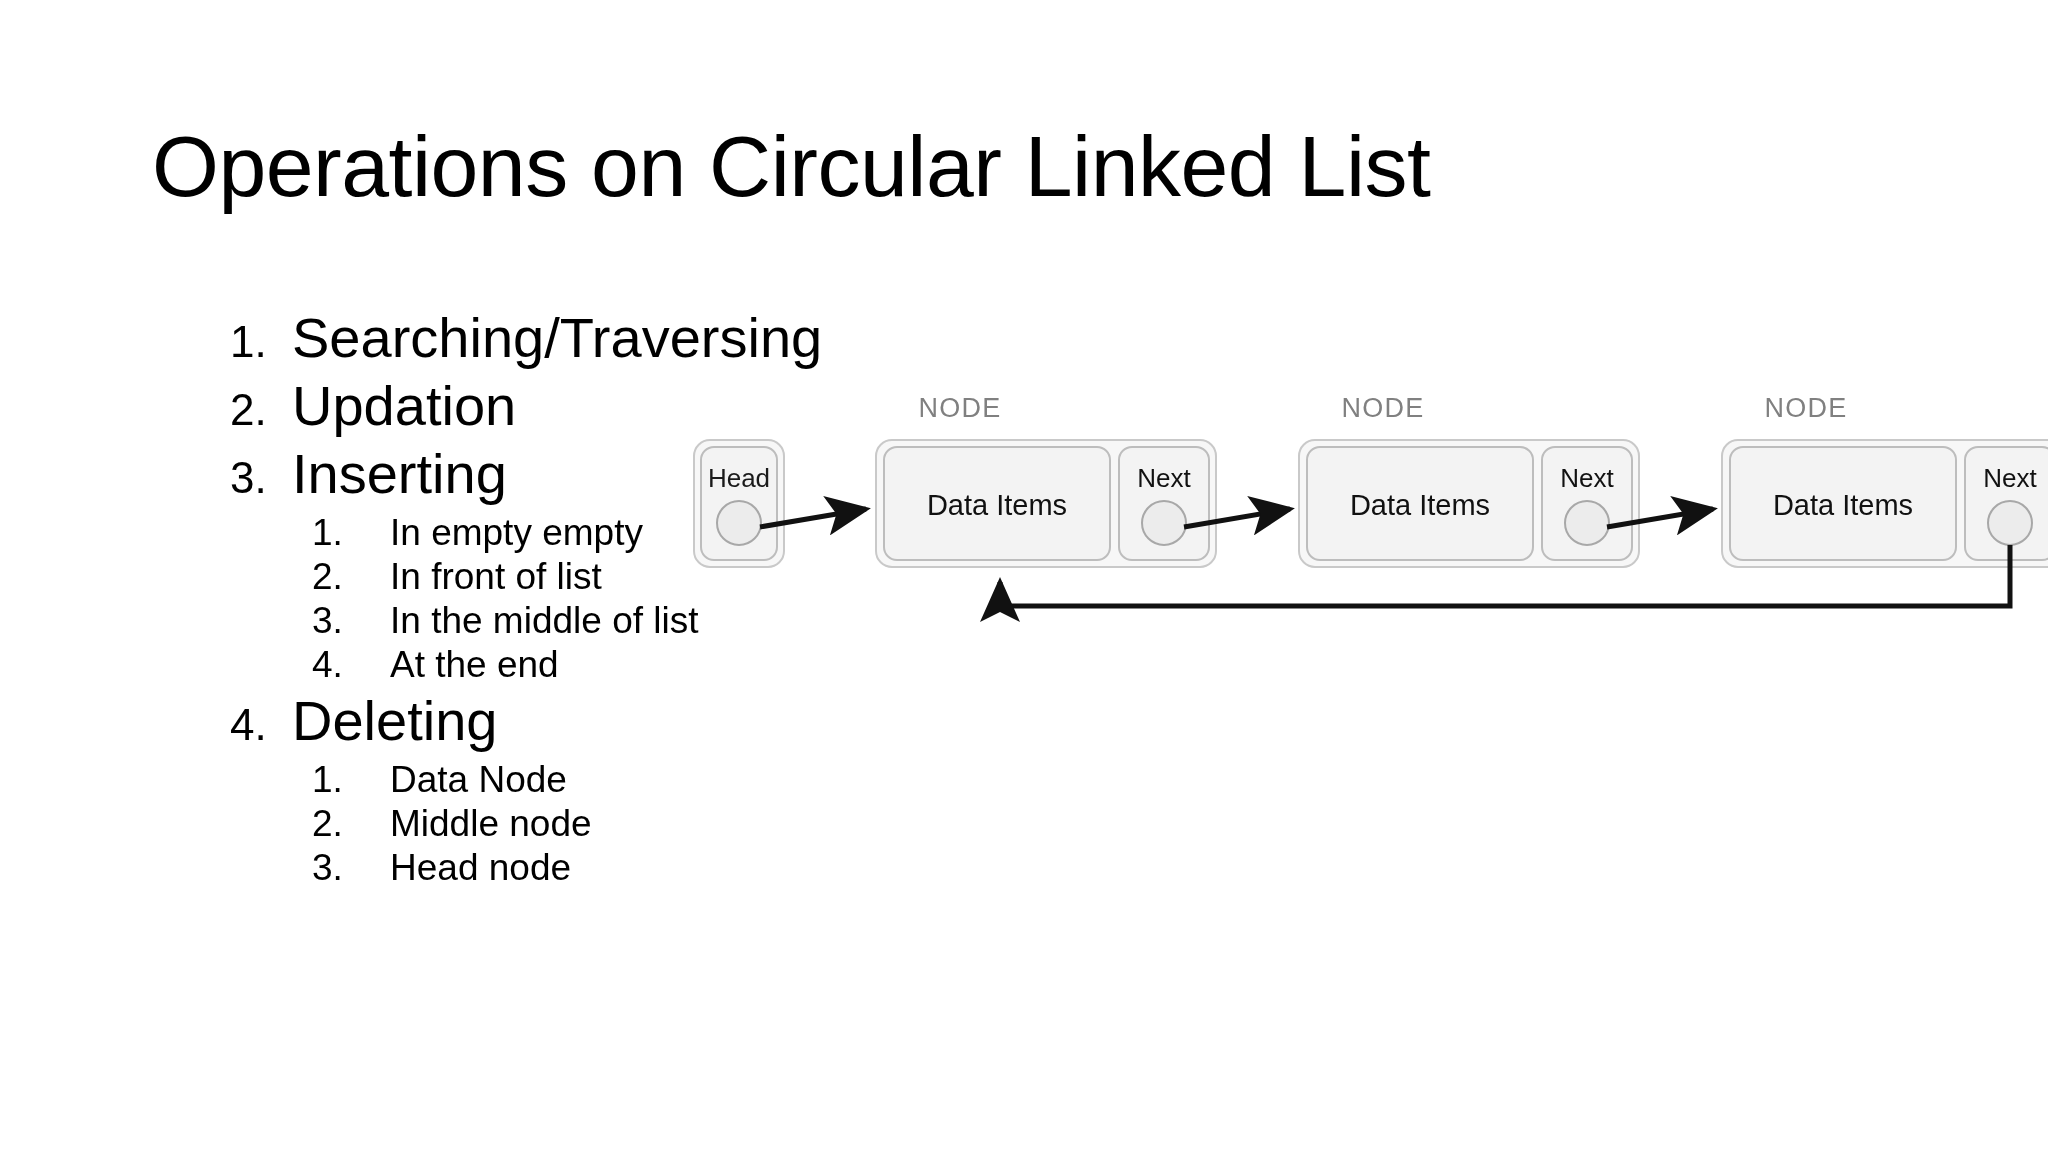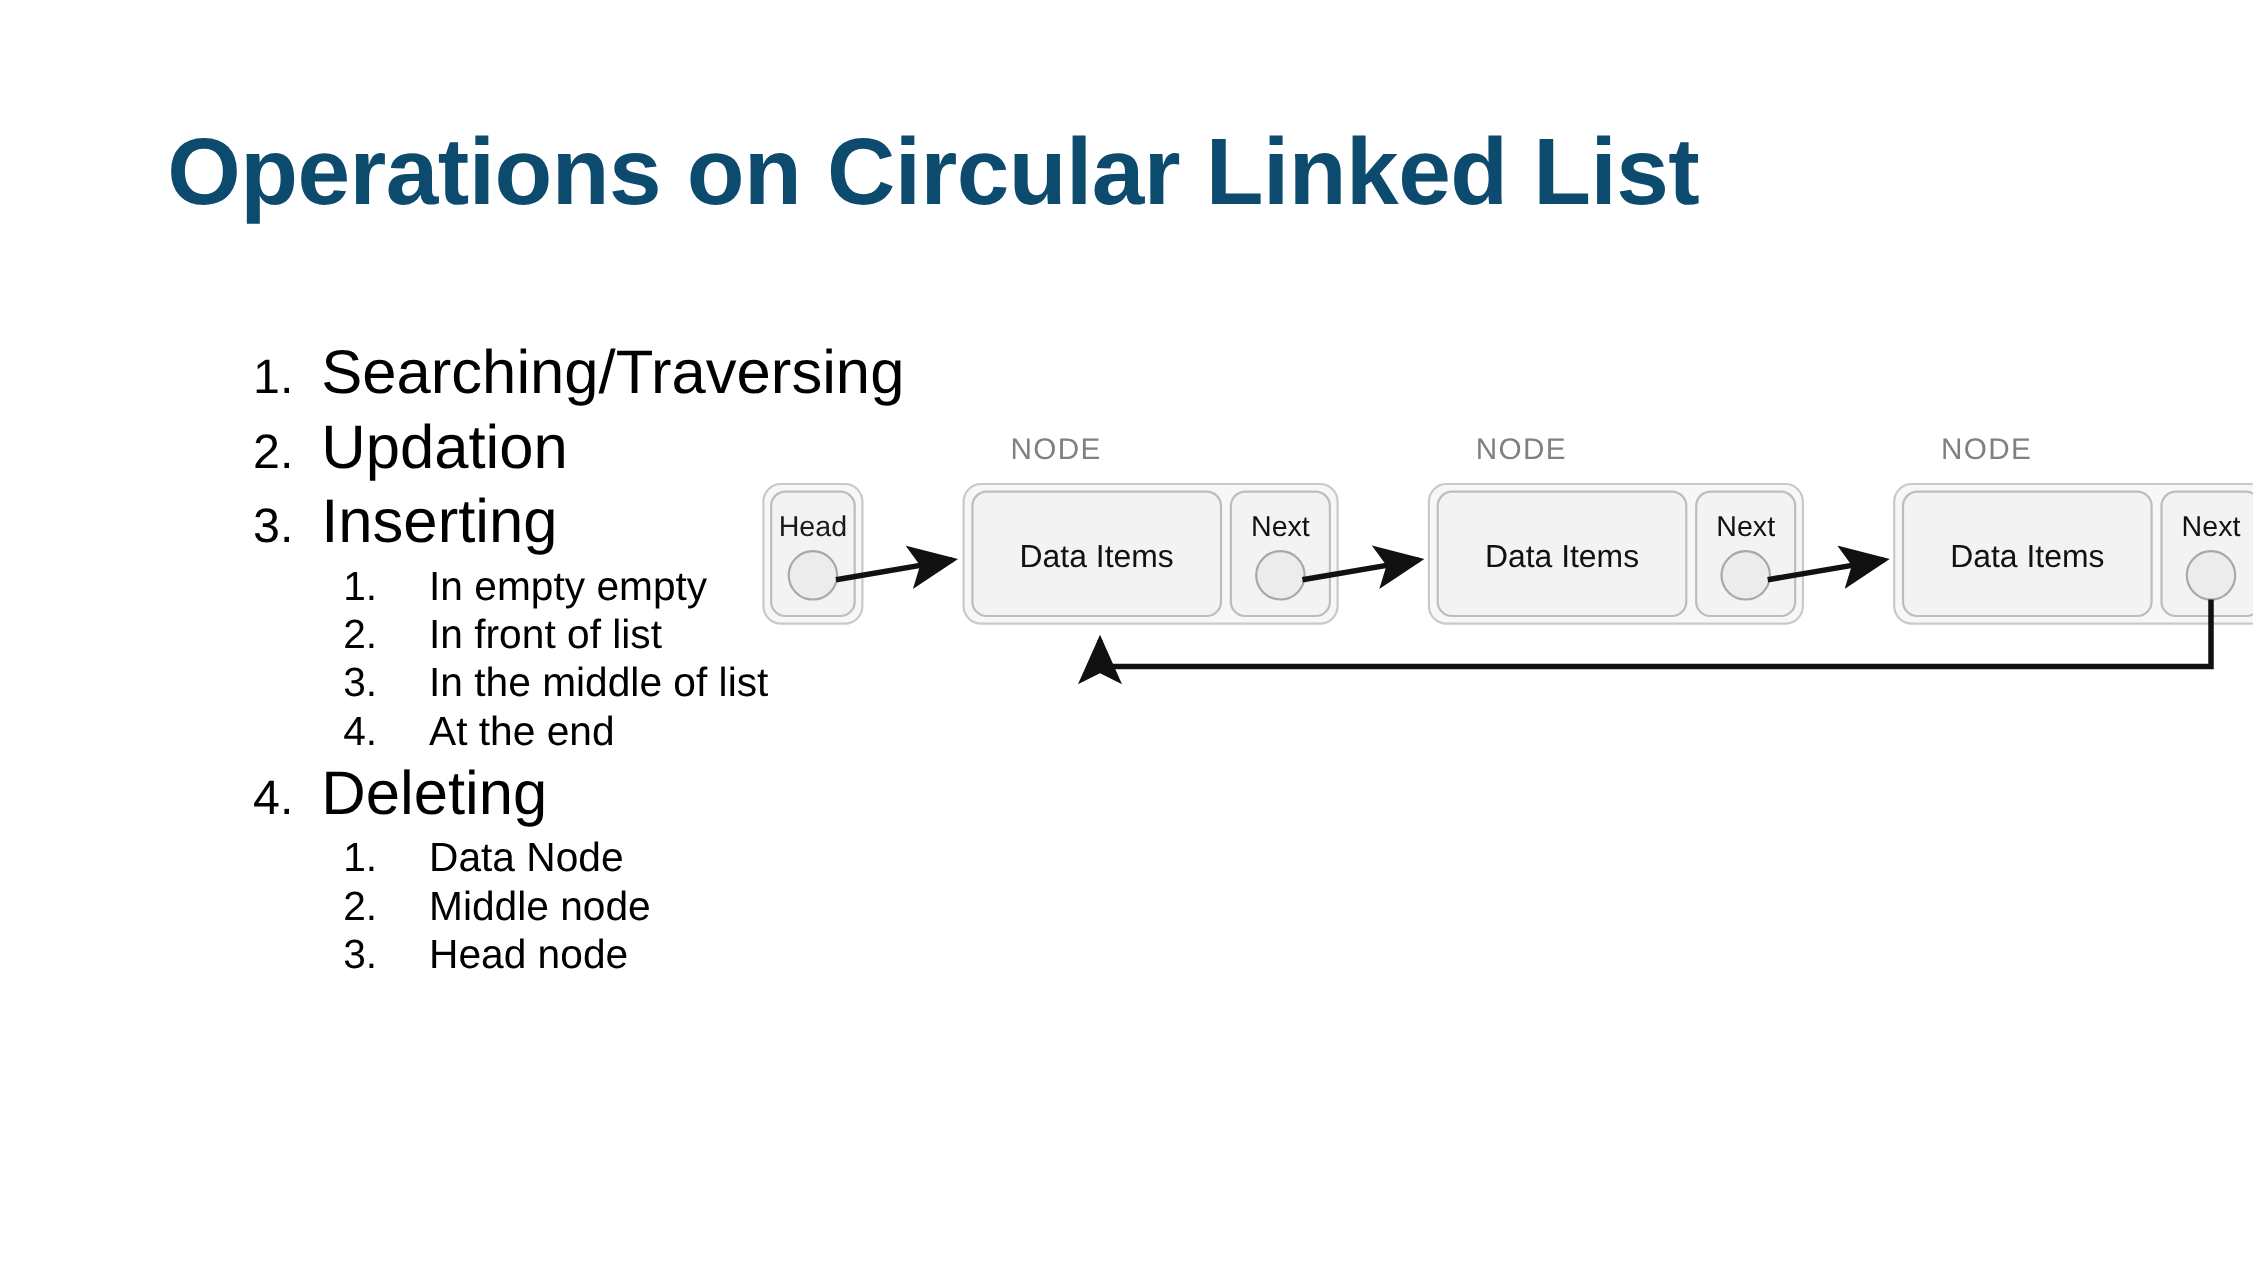--- a/index.html
+++ b/index.html
@@ -14,27 +14,27 @@
     overflow: hidden;
     font-family: "Liberation Sans", sans-serif;
     color: #000000;
     -webkit-font-smoothing: antialiased;
   }
 
   
   #slide-title {
     position: absolute;
     left: 152px;
-    top: 110px;
+    top: 120px;
     width: 1700px;
     font-size: 86px;
     line-height: 1.08;
-    font-weight: 700;
+    font-weight: 400;
     letter-spacing: -0.5px;
-    color: #0c4a6e;
+    color: #000000;
     white-space: nowrap;
   }
 
   
   #bullet-list {
     position: absolute;
     left: 230px;
     top: 310px;
     width: 640px;
   }

